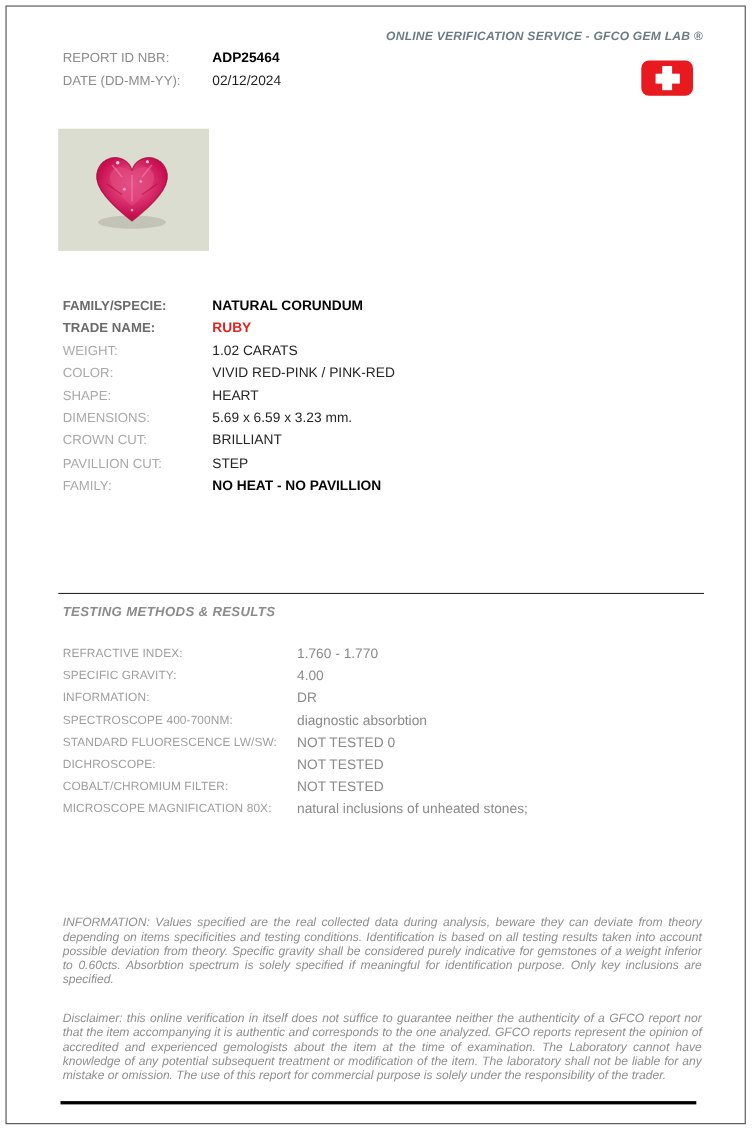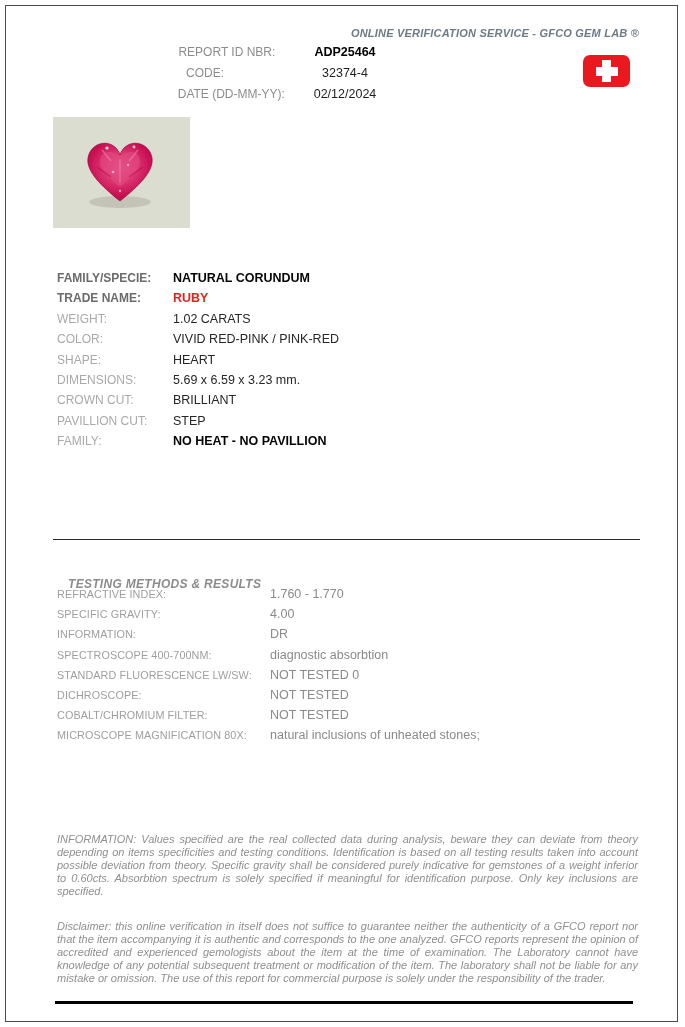--- a/index.html
+++ b/index.html
@@ -29,21 +29,21 @@
     font-style: italic;
     color: #6d7b87;
     letter-spacing: 0.2px;
   }
   
   .id-block {
     position: absolute;
     left: 57px; top: 42px;
     width: 440px;
   }
-  .id-row { display: flex; height: 21px; line-height: 21px; justify-content: center; }
+  .id-row { display: flex; height: 21px; line-height: 21px; }
   .id-lbl { width: 136px; font-size: 12px; color: #8c8c8c; }
   .id-val { font-size: 12.5px; color: #1f1f1f; }
   .id-val.bold { font-weight: bold; color: #000; }
   
   .flag {
     position: absolute;
     left: 583px; top: 55px;
     width: 47px; height: 32px;
     background: #e8191f;
     border-radius: 7px;
@@ -61,41 +61,40 @@
     background: #dcddd1;
     overflow: hidden;
   }
   
   .detail-block {
     position: absolute;
     left: 57px; top: 268px;
     width: 520px;
   }
   .d-row { display: flex; height: 20.4px; line-height: 20.4px; }
-  .d-lbl { width: 116px; font-size: 12px; color: #a9a9a9; }
+  .d-lbl { width: 136px; font-size: 12px; color: #a9a9a9; }
   .d-lbl.dark { color: #6b6b6b; font-weight: bold; }
   .d-val { font-size: 12.5px; color: #262626; }
   .d-val.bold { font-weight: bold; color: #050505; }
   .d-val.red  { color: #e2231f; }
   
   .divider {
     position: absolute;
     left: 53px; top: 539px;
     width: 587px; height: 1px;
     background: #2b2b2b;
   }
   .testing-title {
     position: absolute;
-    left: 57px; top: 577px;
+    left: 57px; top: 549px;
     font-size: 12px;
     font-weight: bold;
     font-style: italic;
     color: #8c8c8c;
     letter-spacing: 0.3px;
-    margin-left: 11px;
   }
   .testing-block {
     position: absolute;
     left: 57px; top: 584px;
     width: 570px;
   }
   .t-row { display: flex; height: 20.2px; line-height: 20.2px; }
   .t-lbl { width: 213px; font-size: 10.8px; color: #9e9e9e; letter-spacing: 0.1px; }
   .t-val { font-size: 12.5px; color: #8a8a8a; }
   
@@ -123,24 +122,20 @@
 
 <div class="page">
   <div class="frame"></div>
 
   <div class="service-title">ONLINE VERIFICATION SERVICE - GFCO GEM LAB ®</div>
 
   <div class="id-block">
     <div class="id-row">
       <span class="id-lbl">REPORT ID NBR:</span>
       <span class="id-val bold">ADP25464</span>
-    </div>
-    <div class="id-row">
-      <span class="id-lbl">CODE:</span>
-      <span class="id-val">32374-4</span>
     </div>
     <div class="id-row">
       <span class="id-lbl">DATE (DD-MM-YY):</span>
       <span class="id-val">02/12/2024</span>
     </div>
   </div>
 
   <div class="flag"></div>
 
   <div class="photo">

